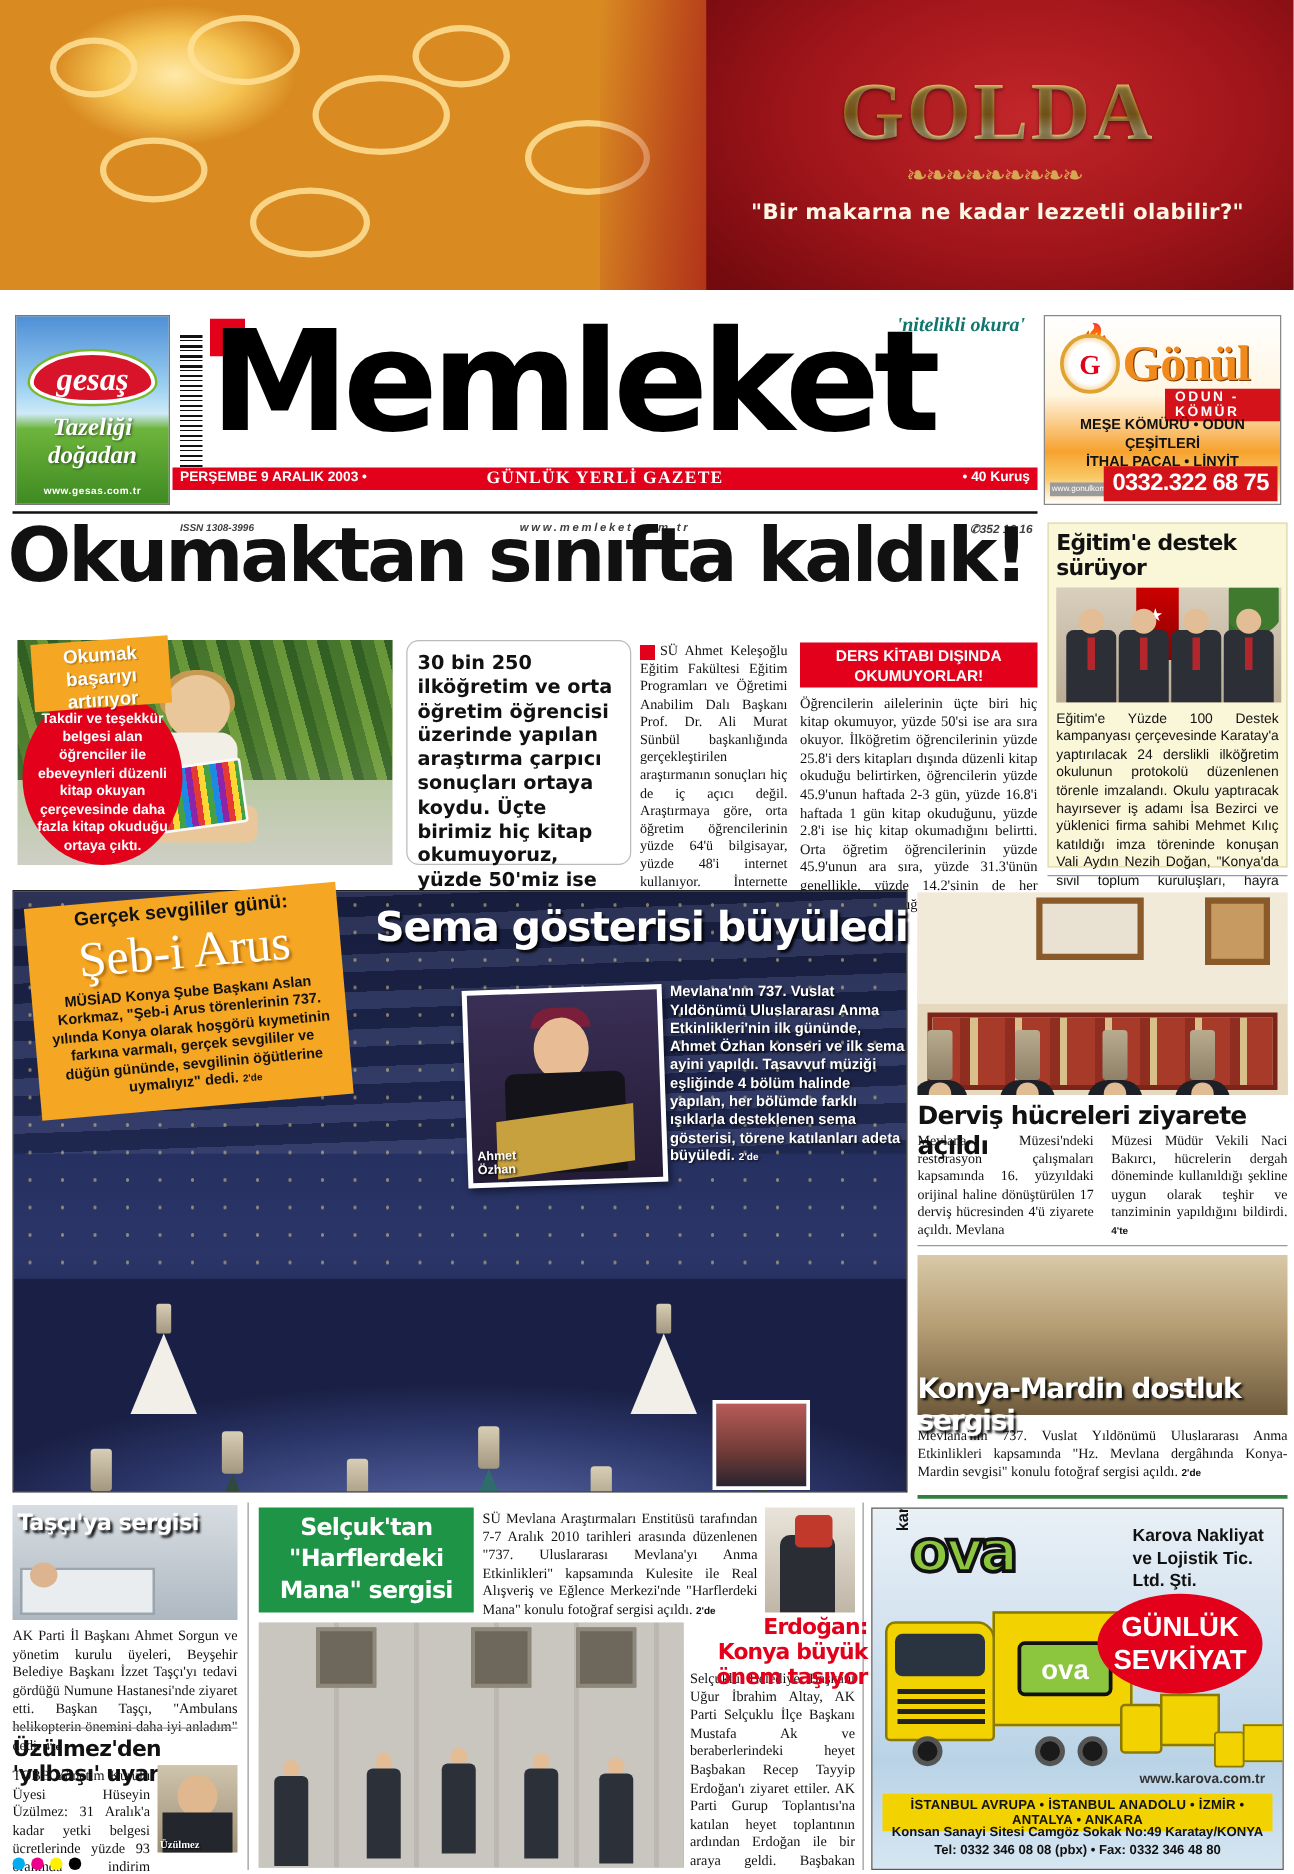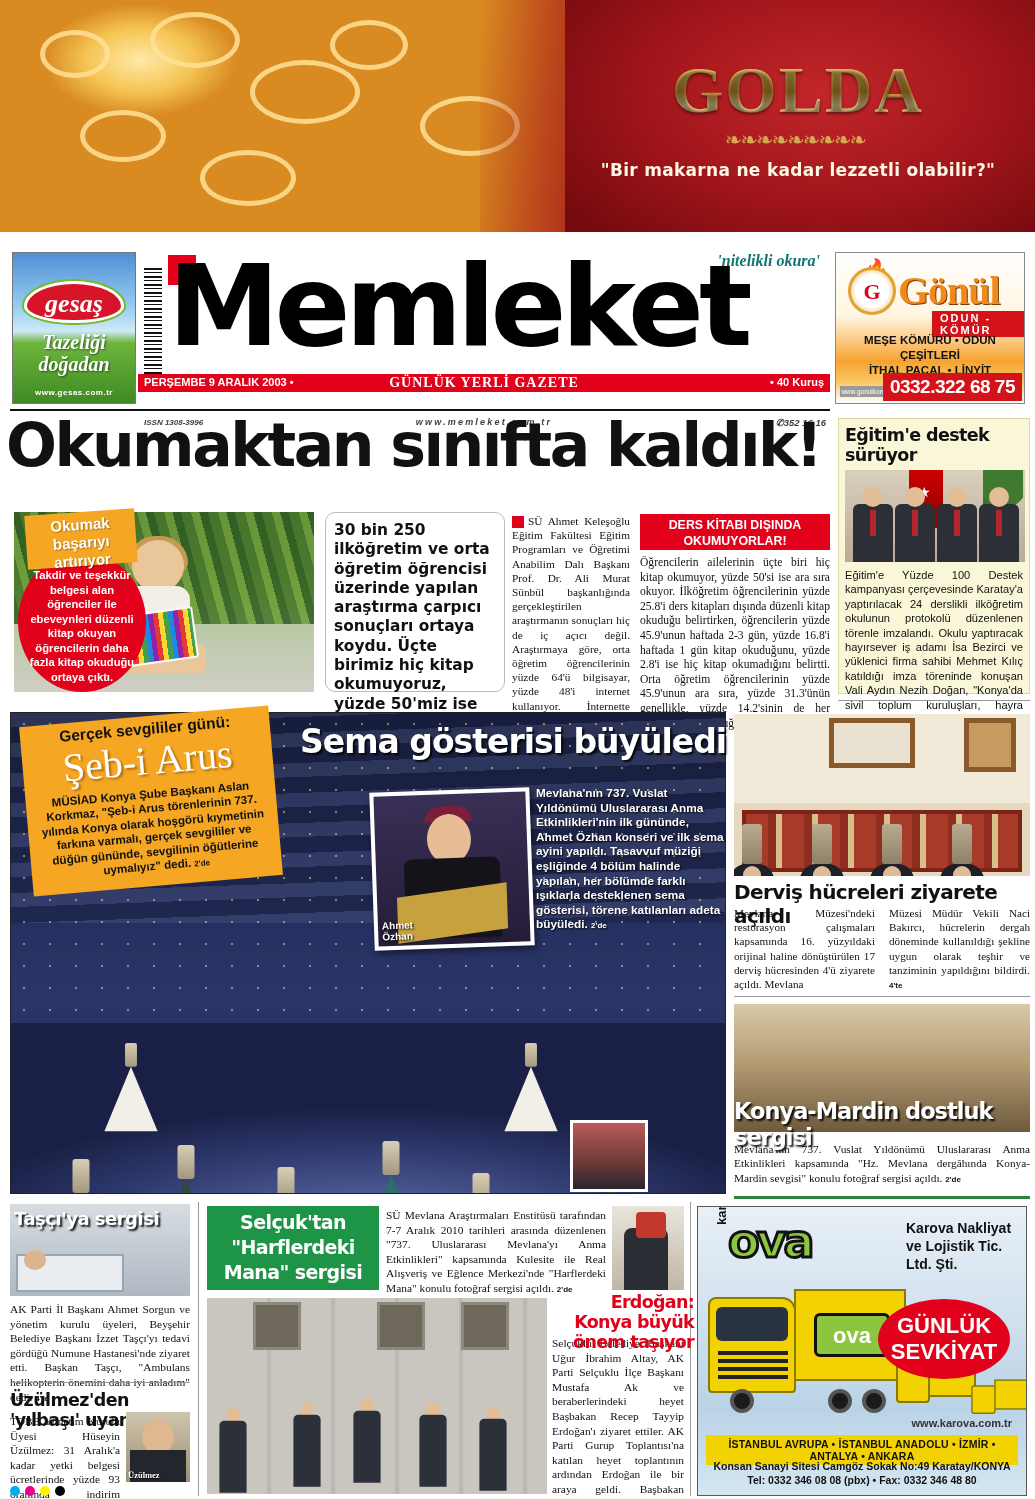--- a/index.html
+++ b/index.html
@@ -336,21 +336,21 @@
   .tk-grill { position:absolute; left:8px; top:52px; width:70px; height:30px;
     background:repeating-linear-gradient(180deg,#222 0 4px,#F2D200 4px 8px); }
   .tk-trailer { position:absolute; left:86px; top:14px; width:112px; height:92px; background:#F2D200;
     border:2px solid #8a7a00; }
   .tk-logo2 { position:absolute; left:18px; top:22px; width:76px; height:44px; background:#8CC63F;
     border:3px solid #111; border-radius:6px; color:#fff; font-weight:bold; font-size:22px; text-align:center; line-height:40px; }
   .tk-wheel { position:absolute; bottom:-8px; width:24px; height:24px; border-radius:50%; background:#1a1a1a; border:4px solid #555; }
   .truck-sm { position:absolute; width:80px; height:58px; }
   .truck-sm .c { position:absolute; left:0; top:14px; width:34px; height:40px; background:#F2D200; border:2px solid #8a7a00; border-radius:4px; }
   .truck-sm .t { position:absolute; left:32px; top:6px; width:48px; height:42px; background:#F2D200; border:2px solid #8a7a00; }
-  .gunluk-badge { position:absolute; right:16px; top:92px; width:132px; height:80px; border-radius:50%;
+  .gunluk-badge { position:absolute; right:16px; top:68px; width:132px; height:80px; border-radius:50%;
     background:#E2001A; color:#fff; font-weight:bold; font-size:22px; line-height:26px; text-align:center;
     padding-top:14px; }
   .karova-url { position:absolute; right:14px; top:210px; font-size:11px; color:#333; font-weight:bold; }
   .karova-cities { position:absolute; left:8px; top:228px; right:8px; background:#F2D200; color:#111;
     font-weight:bold; font-size:10.5px; text-align:center; padding:3px 0; letter-spacing:.2px; }
   .karova-addr { position:absolute; left:0; top:252px; width:100%; text-align:center; color:#111;
     font-weight:bold; font-size:10.5px; line-height:14px; }
 </style>
 </head>
 <body>
@@ -416,21 +416,21 @@
       <div class="kid-hair"></div>
         <div class="kid-head"></div>
       <div class="kid-body"></div>
         <div class="kid-legs"></div>
         <div class="kid-book"></div>
     </div>
   </div>
   <div class="okumak-badge" style="white-space:pre-line;">Okumak
 başarıyı
 artırıyor</div>
-  <div class="okumak-circle">Takdir ve teşekkür belgesi alan öğrenciler ile ebeveynleri düzenli kitap okuyan öğrencilerin daha fazla kitap okuduğu ortaya çıktı.</div>
+  <div class="okumak-circle">Takdir ve teşekkür belgesi alan öğrenciler ile ebeveynleri düzenli kitap okuyan çerçevesinde daha fazla kitap okuduğu ortaya çıktı.</div>
 
   <div class="lead-quote">30 bin 250 ilköğretim ve orta öğretim öğrencisi üzerinde yapılan araştırma çarpıcı sonuçları ortaya koydu. Üçte birimiz hiç kitap okumuyoruz, yüzde 50'miz ise ara sıra…</div>
 
   <div class="lead-col2">
     <span class="sqr"></span><span>SÜ Ahmet Keleşoğlu Eğitim Fakültesi Eğitim Programları ve Öğretimi Anabilim Dalı Başkanı Prof. Dr. Ali Murat Sünbül başkanlığında gerçekleştirilen araştırmanın sonuçları hiç de iç açıcı değil. Araştırmaya göre, orta öğretim öğrencilerinin yüzde 64'ü bilgisayar, yüzde 48'i internet kullanıyor. İnternette geçirilen sürenin günde 1 saatin üzerine çıkmasıyla düzenli kitap okuma alışkanlığı da düşüyor.</span>
   </div>
 
   <div class="ders-kitabi-hd">DERS KİTABI DIŞINDA OKUMUYORLAR!</div>
   <div class="lead-col3">
     <span>Öğrencilerin ailelerinin üçte biri hiç kitap okumuyor, yüzde 50'si ise ara sıra okuyor. İlköğretim öğrencilerinin yüzde 25.8'i ders kitapları dışında düzenli kitap okuduğu belirtirken, öğrencilerin yüzde 45.9'unun haftada 2-3 gün, yüzde 16.8'i haftada 1 gün kitap okuduğunu, yüzde 2.8'i ise hiç kitap okumadığını belirtti. Orta öğretim öğrencilerinin yüzde 45.9'unun ara sıra, yüzde 31.3'ünün genellikle, yüzde 14.2'sinin de her zaman kitap okuduğu belirlendi.</span> <span class="pg">6'da</span>

